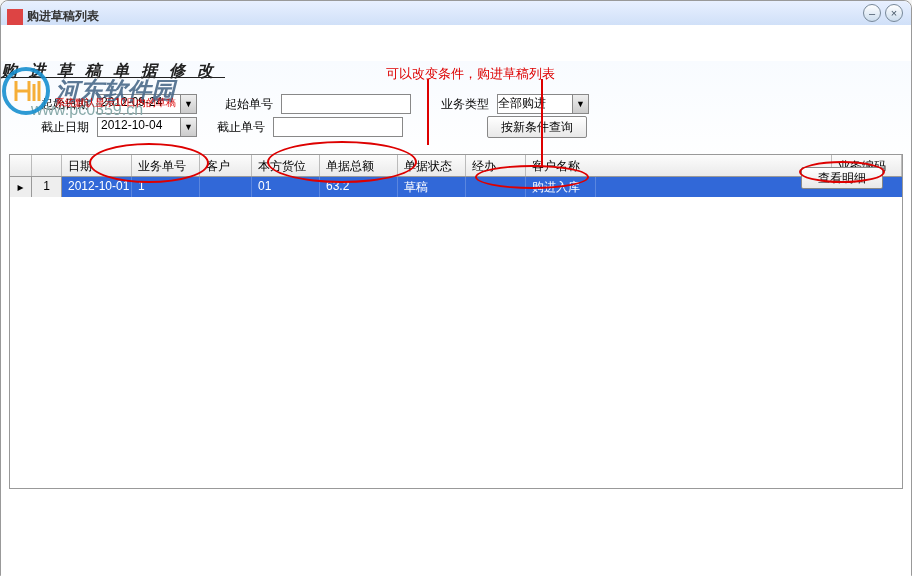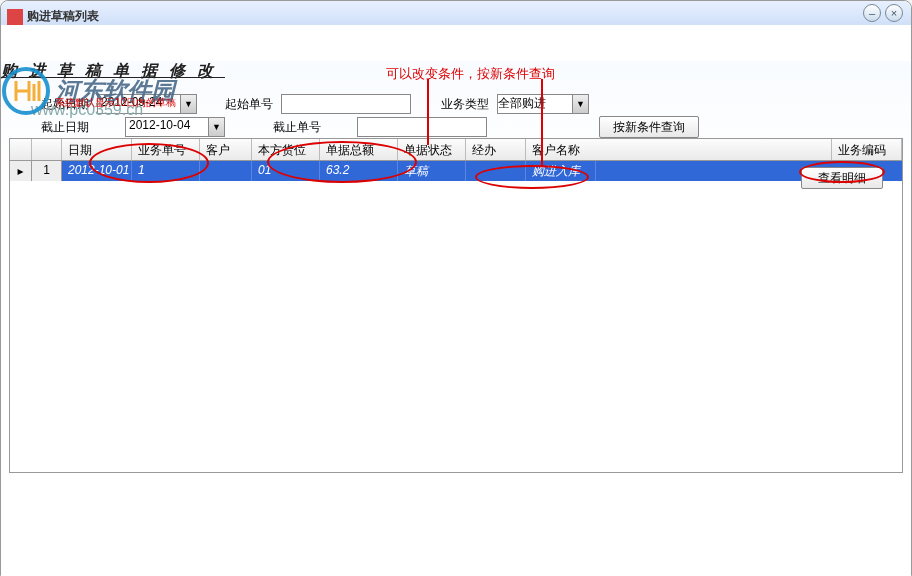--- a/index.html
+++ b/index.html
@@ -21,40 +21,40 @@
     .logo-text { font-size: 24px; font-weight: bold; color: #4a6a8a; font-style: italic; margin-left: 4px; }
     
     .watermark-url { position: absolute; top: 40px; left: 30px; color: #8aa; font-size: 16px; z-index: 4; }
     
     .annotation1 { position: absolute; top: 35px; left: 54px; color: #d00; font-size: 10px; z-index: 6; }
     .annotation2 { position: absolute; top: 4px; left: 385px; color: #d00; font-size: 13px; z-index: 6; }
     
     .main-title { text-align: left; font-size: 16px; font-weight: bold; font-style: italic; text-decoration: underline; letter-spacing: 12px; margin-top: 36px; color: #222; font-family: KaiTi, serif; }
     
     .filter-row { display: flex; align-items: center; margin: 12px 0 2px 36px; font-size: 12px; }
-    .filter-row2 { display: flex; align-items: center; margin: 2px 0 0 36px; font-size: 12px; gap: 28px; }
+    .filter-row2 { display: flex; align-items: center; margin: 2px 0 16px 36px; font-size: 12px; }
     .filter-label { width: 56px; text-align: center; margin-right: 4px; }
     .date-input { width: 100px; height: 20px; border: 1px solid #888; background: #fff; font-size: 12px; padding: 0 3px; position: relative; }
     .date-dropdown { position: absolute; right: 0; top: 0; width: 16px; height: 18px; background: linear-gradient(to bottom,#eee,#ccc); border-left: 1px solid #888; display:flex; align-items:center; justify-content:center; font-size:9px; }
     .text-input { width: 130px; height: 20px; border: 1px solid #888; background: #fff; margin-right: 26px; }
     .select-input { width: 92px; height: 20px; border: 1px solid #888; background: #fff; font-size: 12px; padding: 0 0; position: relative; display: inline-block; }
     
     .btn { height: 22px; padding: 0 12px; border: 1px solid #888; background: linear-gradient(to bottom, #fff, #e8e8e8); font-size: 12px; cursor: pointer; border-radius: 2px; }
     
     .ellipse { position: absolute; border: 2px solid #d00; border-radius: 50%; pointer-events: none; z-index: 10; }
     .arrow-line { position: absolute; background: #d00; z-index: 9; }
     
     .table-container { margin: 0 8px; border: 1px solid #999; height: 335px; background: #fff; overflow: hidden; }
     .table-header { display: flex; background: linear-gradient(to bottom, #fcfcfc, #eaeaea); border-bottom: 1px solid #999; height: 22px; font-size: 12px; }
     .th { border-right: 1px solid #bbb; padding: 3px 6px; overflow: hidden; white-space: nowrap; }
     .row-marker-col { width: 22px; }
     .num-col { width: 30px; text-align: center; }
     
     .table-row { display: flex; background: #3168d8; color: #fff; height: 20px; font-size: 12px; }
-    .td { border-right: 1px solid rgba(255,255,255,0.2); padding: 2px 6px; overflow: hidden; white-space: nowrap; font-style: italic; }
+    .td { border-right: 1px solid rgba(255,255,255,0.2); padding: 2px 6px; overflow: hidden; white-space: nowrap; }
     .row-marker { width: 22px; background: #eee; color: #000; display: flex; align-items: center; justify-content: center; border-right:1px solid #999; }
     .row-num { width: 30px; background: #eee; color: #000; text-align: center; border-right:1px solid #999; padding:2px 0; }
   </style>
 </head>
 <body>
 
 <div class="window">
   <div class="title-bar">
     <div class="app-icon"></div>
     <span class="title-text">购进草稿列表</span>
@@ -71,21 +71,21 @@
         <svg viewBox="0 0 50 50">
             <circle cx="25" cy="25" r="22" fill="none" stroke="#1890d0" stroke-width="4"></circle>
             <path d="M15 15 L15 35 M15 25 L28 25 M28 15 L28 35 M33 18 L33 35 M38 15 L38 35" stroke="#f5a623" stroke-width="3" fill="none"></path>
           </svg>
       </div>
       <span class="logo-text">河东软件园</span>
     </div>
     <div class="watermark-url">www.pc0359.cn</div>
 
     <div class="annotation1">系统默认显示10日内的草稿</div>
-    <div class="annotation2">可以改变条件，按新条件查询</div>
+    <div class="annotation2">可以改变条件，购进草稿列表</div>
 
     <div class="main-title">购进草稿单据修改</div>
 
     <div class="filter-row">
       <span class="filter-label">起始日期</span>
       <div class="date-input">
         <span>2012-09-24</span>
         <span class="date-dropdown">▼</span>
       </div>
       <span class="filter-label" style="margin-left:24px">起始单号</span>

